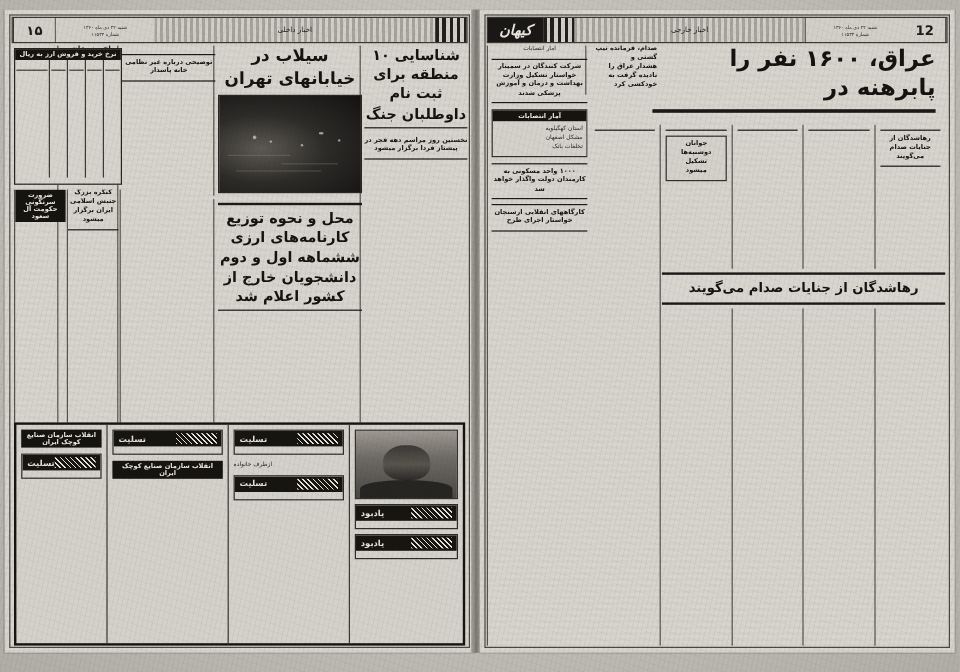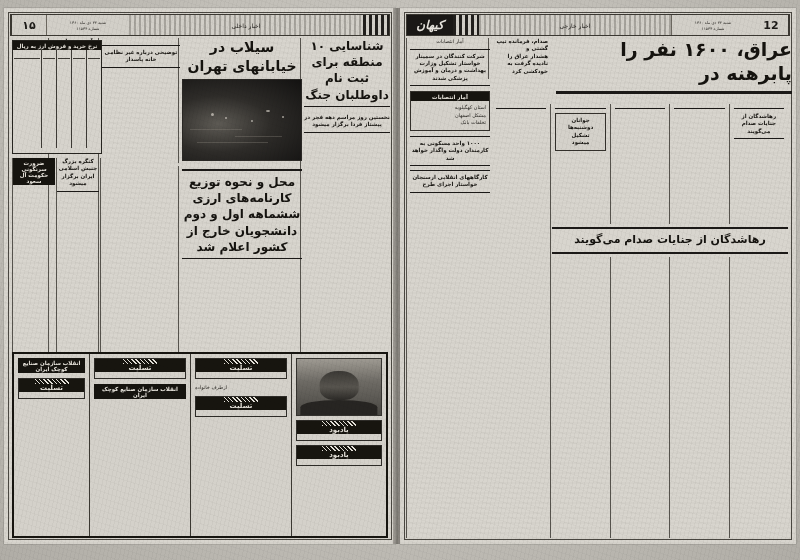--- a/index.html
+++ b/index.html
@@ -128,21 +128,21 @@
   .portrait .shoulders{
     position:absolute;left:50%;bottom:0;transform:translateX(-50%);
     width:92%;height:26%;border-radius:50% 50% 0 0;background:#272522;
   }
 
   
   .adbox{border:1px solid #2e2c28;background:#d4d1ca;position:relative;overflow:hidden;}
   .adhead{
     height:13px;background:#17150f;color:#e6e2da;
     display:flex;align-items:center;justify-content:space-between;
-    padding:0 4px;font-size:7px;font-weight:bold;flex-direction:column;
+    padding:0 4px;font-size:7px;font-weight:bold;
   }
   .hatch{
     width:34px;height:9px;
     background:repeating-linear-gradient(45deg,#e6e2da 0 1px,#17150f 1px 3px);
   }
   .adbody{padding:3px 4px;}
 
   
   .table{border:1px solid #26241f;background:#d6d3cc;}
   .tbl-title{
@@ -529,21 +529,21 @@
         <span>شماره ۱۱۵۳۴</span>
       </div>
       <div class="mh-center">
         <span class="smear"></span>
         <span class="mh-title">اخبار خارجی</span>
       </div>
       <div class="mh-bars"></div>
       <div class="mh-logo">کیهان</div>
     </div>
 
-    <div style="position:absolute;right:4px;top:30px;width:236px;">
+    <div style="position:absolute;right:16px;top:30px;width:236px;">
       <div class="hl hl-xl" style="text-align:right;">عراق، ۱۶۰۰ نفر را پابرهنه در</div>
       <div class="rulebar" style="height:3px;margin-top:5px;"></div>
     </div>
 
     <div class="col rule-l" style="right:248px;top:30px;width:56px;padding-left:3px;">
       <div class="hl hl-xs" style="text-align:right;">صدام، فرمانده تیپ گشتی و</div>
       <div class="hl hl-xs" style="text-align:right;">هشدار عراق را نادیده گرفت به</div>
       <div class="hl hl-xs" style="text-align:right;">خودکشی کرد</div>
       <div class="lines" style="margin-top:4px;">
         <i class="ln s1"></i><i class="ln s4"></i><i class="ln s2"></i><i class="ln s6"></i>

